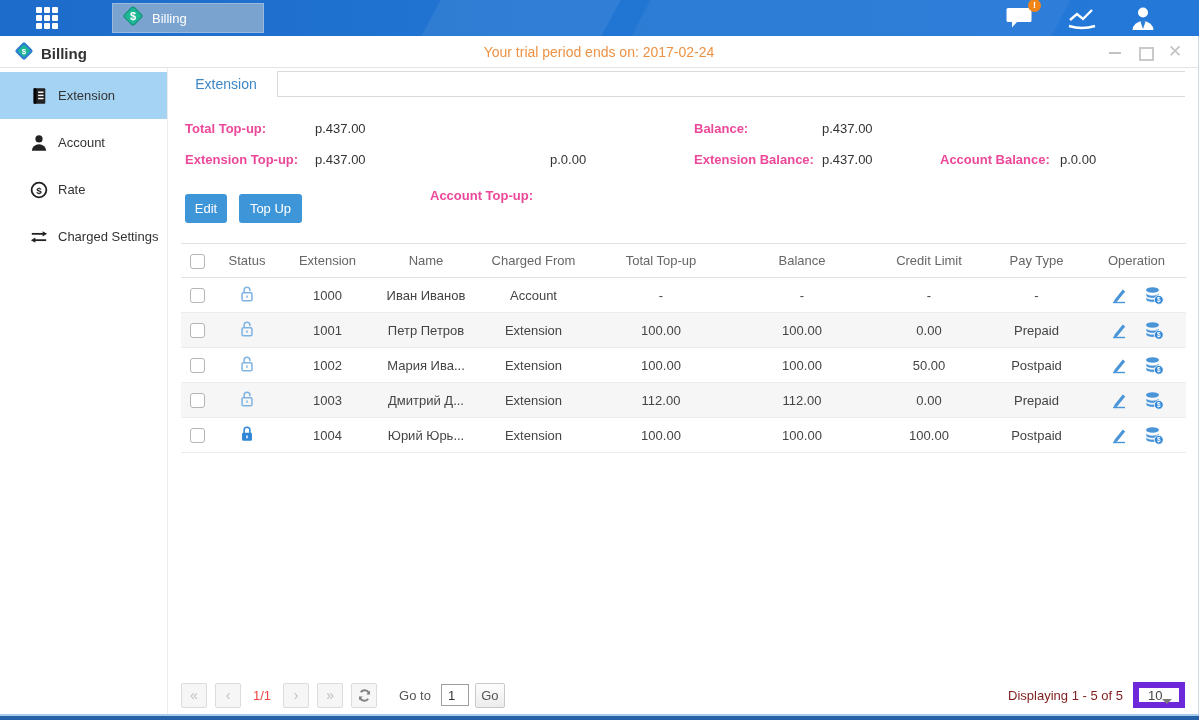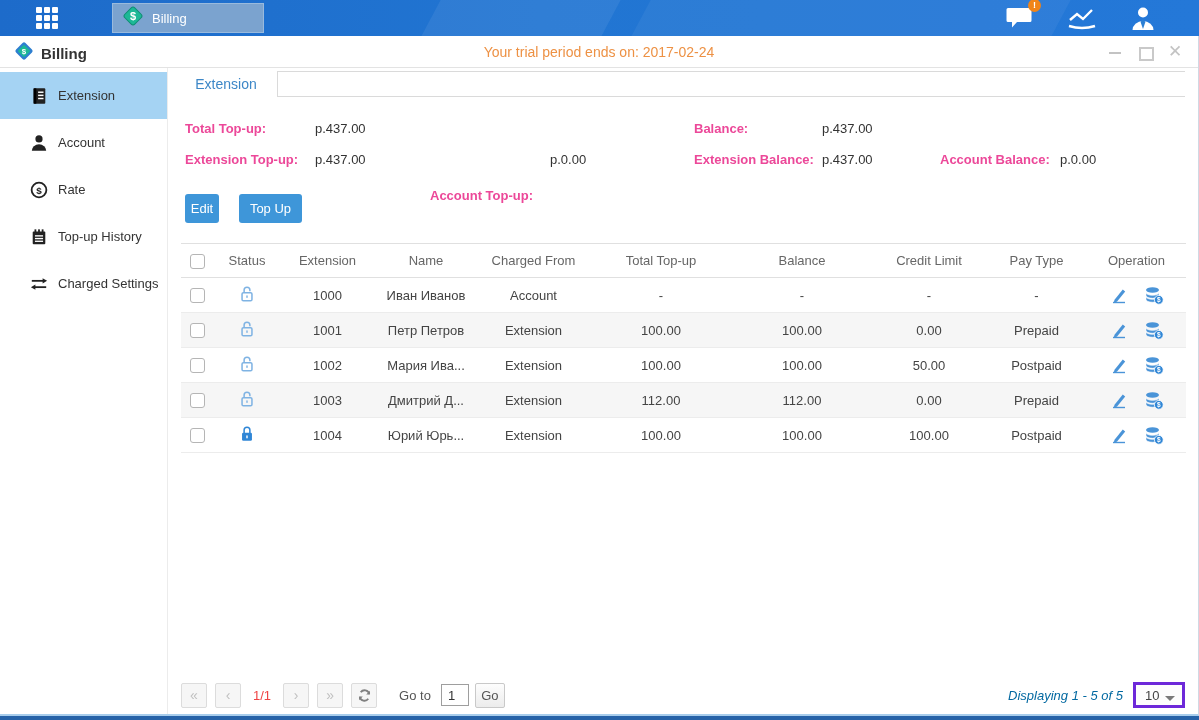--- a/index.html
+++ b/index.html
@@ -52,21 +52,21 @@
   .tab-active { position:absolute; left:7px; top:2px; width:102px; height:29px; background:#fff;
     text-align:center; line-height:29px; font-size:14px; color:#3d87c7; cursor:pointer; }
   .tab-filler { position:absolute; left:109px; top:3px; right:13px; height:26px;
     border-top:1px solid #dadada; border-bottom:1px solid #dadada; border-left:1px solid #dadada; }
 
   .sum { position:absolute; font-size:13px; color:#333; white-space:nowrap; }
   .sum.b { font-weight:bold; color:#ec4899; }
 
   .btn { position:absolute; top:126px; height:29px; background:#3e96d9; border:none; border-radius:3px;
     color:#fff; font-size:13px; font-family:"Liberation Sans",sans-serif; cursor:pointer; }
-  .btn-edit { left:17px; width:34px; }
+  .btn-edit { left:17px; width:42px; }
   .btn-topup { left:71px; width:63px; }
 
   
   table.ext { position:absolute; left:13px; top:175px; width:1005px; border-collapse:collapse; table-layout:fixed; }
   table.ext th { height:34px; font-size:13px; font-weight:normal; color:#666; text-align:center;
     border-top:1px solid #e0e0e0; border-bottom:1px solid #e0e0e0; background:#fff; }
   table.ext td { height:35px; font-size:13px; color:#444; text-align:center;
     border-bottom:1px solid #ececec; white-space:nowrap; overflow:hidden; }
   table.ext tr.alt td { background:#f6f6f6; }
   .cb { display:inline-block; width:15px; height:15px; border:1px solid #b5b5b5; border-radius:3px;
@@ -81,22 +81,22 @@
     margin-right:8px; text-align:center; line-height:23px; color:#c0c0c0; font-size:14px; cursor:pointer; }
   .pg-cur { margin:0 12px 0 4px; color:#ef4444; }
   .pg-refresh { display:flex; align-items:center; justify-content:center; }
   .goto-label { margin:0 10px 0 14px; color:#555; }
   .goto-input { width:28px; height:22px; border:1px solid #9e9e9e; font-size:13px; padding-left:6px;
     font-family:"Liberation Sans",sans-serif; color:#333; }
   .go-btn { width:30px; height:25px; margin-left:6px; background:linear-gradient(#fdfdfd,#ececec);
     border:1px solid #c9c9c9; border-radius:2px; font-size:13px; color:#555; cursor:pointer;
     font-family:"Liberation Sans",sans-serif; }
   .pg-right { margin-left:auto; display:flex; align-items:center; gap:10px; }
-  .pg-display { color:#0369a1;font-style:italic; }
-  .pg-size { width:52px; height:26px; border:3px solid #6d28d9; background:#fdfdfd; display:flex;
+  .pg-display { color:#7f1d1d; }
+  .pg-size { width:52px; height:26px; border:6px solid #6d28d9; background:#fdfdfd; display:flex;
     align-items:center; padding-left:9px; cursor:pointer; position:relative; color:#444; }
   .pg-size .arr { position:absolute; right:7px; top:11px; width:0; height:0;
     border-left:5px solid transparent; border-right:5px solid transparent; border-top:5px solid #7a7a7a; }
 </style>
 </head>
 <body>
 
 <div class="topbar">
   <div class="grid-icon">
     <span></span>
@@ -179,32 +179,20 @@
         <path d="M2 18.5 a8 7 0 0 1 16 0 z" fill="#222"></path>
       </svg>
       <span>Account</span>
     </div>
     <div class="side-item">
       <svg width="18" height="18" viewBox="0 0 20 20">
         <circle cx="10" cy="10" r="8.2" fill="none" stroke="#222" stroke-width="2"></circle>
         <text x="10" y="14.2" text-anchor="middle" font-size="11" font-weight="bold" fill="#222" font-family="Liberation Sans, sans-serif">$</text>
       </svg>
       <span>Rate</span>
-    </div>
-    <div class="side-item">
-      <svg width="18" height="18" viewBox="0 0 20 20">
-        <rect x="3" y="4" width="14" height="14" rx="1" fill="#222"></rect>
-        <rect x="5" y="1.5" width="2" height="4" fill="#222"></rect>
-          <rect x="9" y="1.5" width="2" height="4" fill="#222"></rect>
-          <rect x="13" y="1.5" width="2" height="4" fill="#222"></rect>
-        <rect x="5.5" y="8" width="9" height="1.5" fill="#fff"></rect>
-        <rect x="5.5" y="11" width="9" height="1.5" fill="#fff"></rect>
-        <rect x="5.5" y="14" width="9" height="1.5" fill="#fff"></rect>
-      </svg>
-      <span>Top-up History</span>
     </div>
     <div class="side-item">
       <svg width="18" height="18" viewBox="0 0 20 20">
         <path d="M2 6.5 h13" stroke="#222" stroke-width="2" fill="none"></path>
         <path d="M14 3.5 l5 3 -5 3 z" fill="#222"></path>
         <path d="M5 13.5 h13" stroke="#222" stroke-width="2" fill="none"></path>
         <path d="M6 10.5 l-5 3 5 3 z" fill="#222"></path>
       </svg>
       <span>Charged Settings</span>
     </div>

